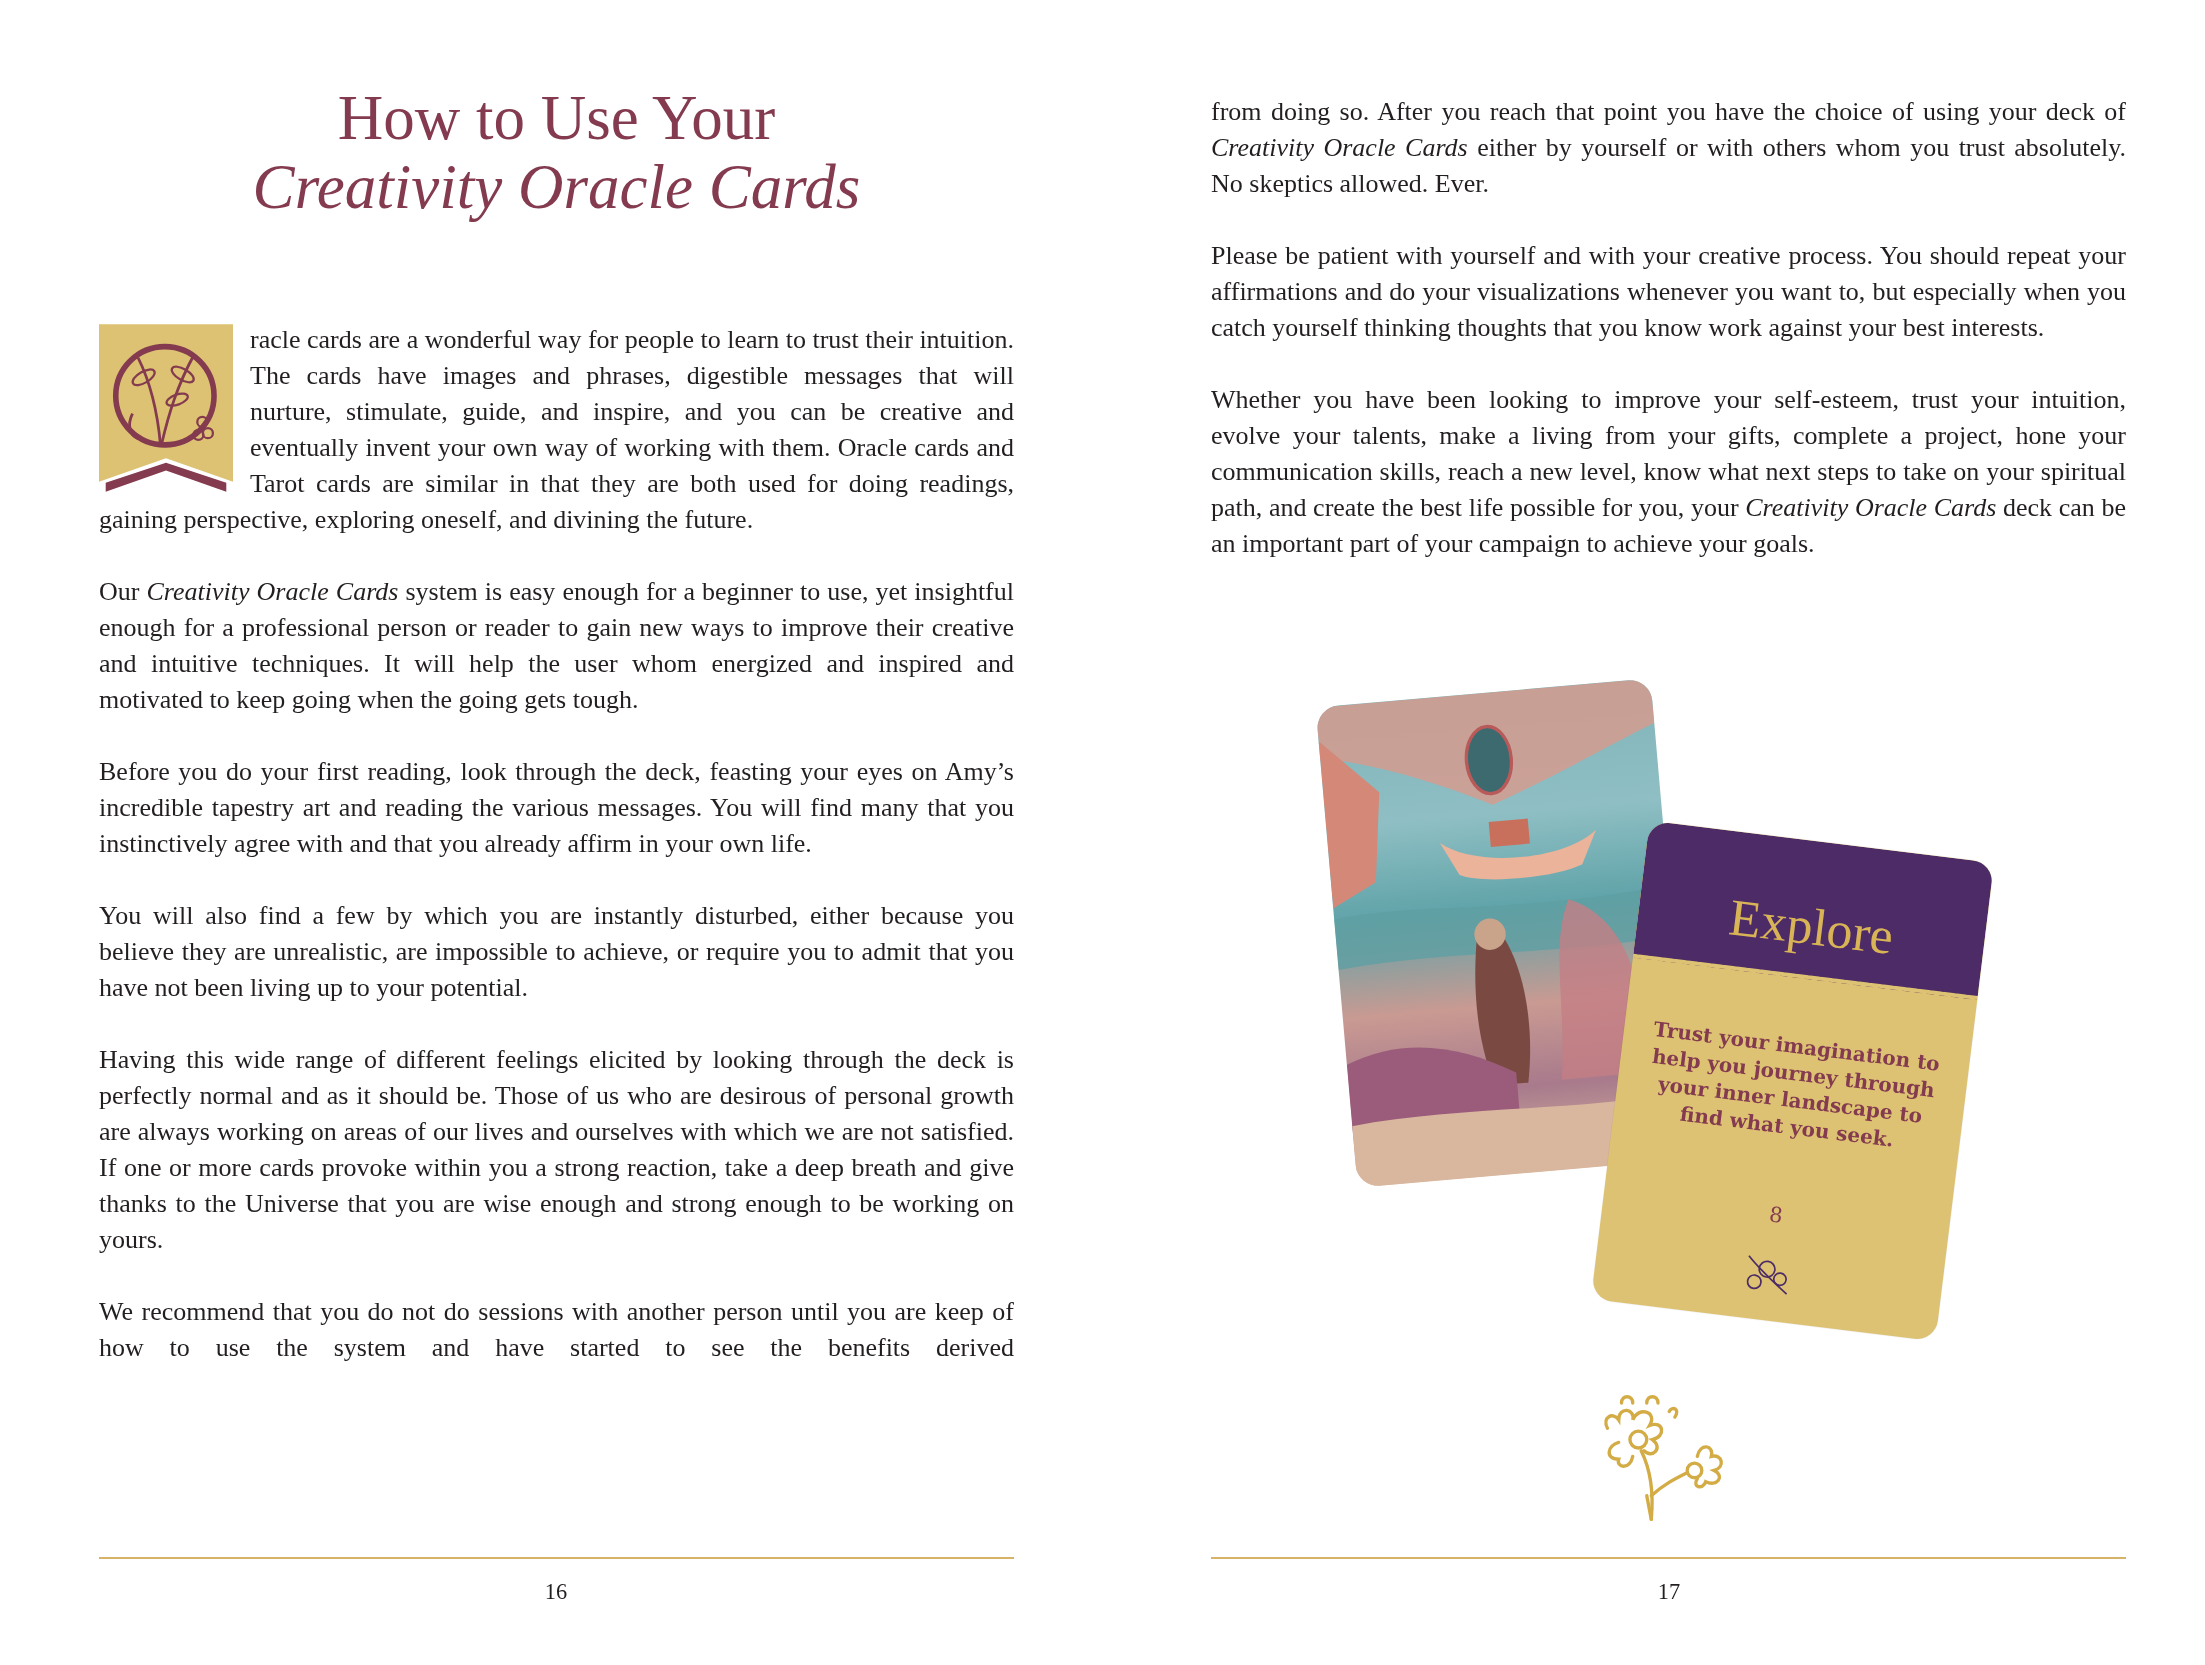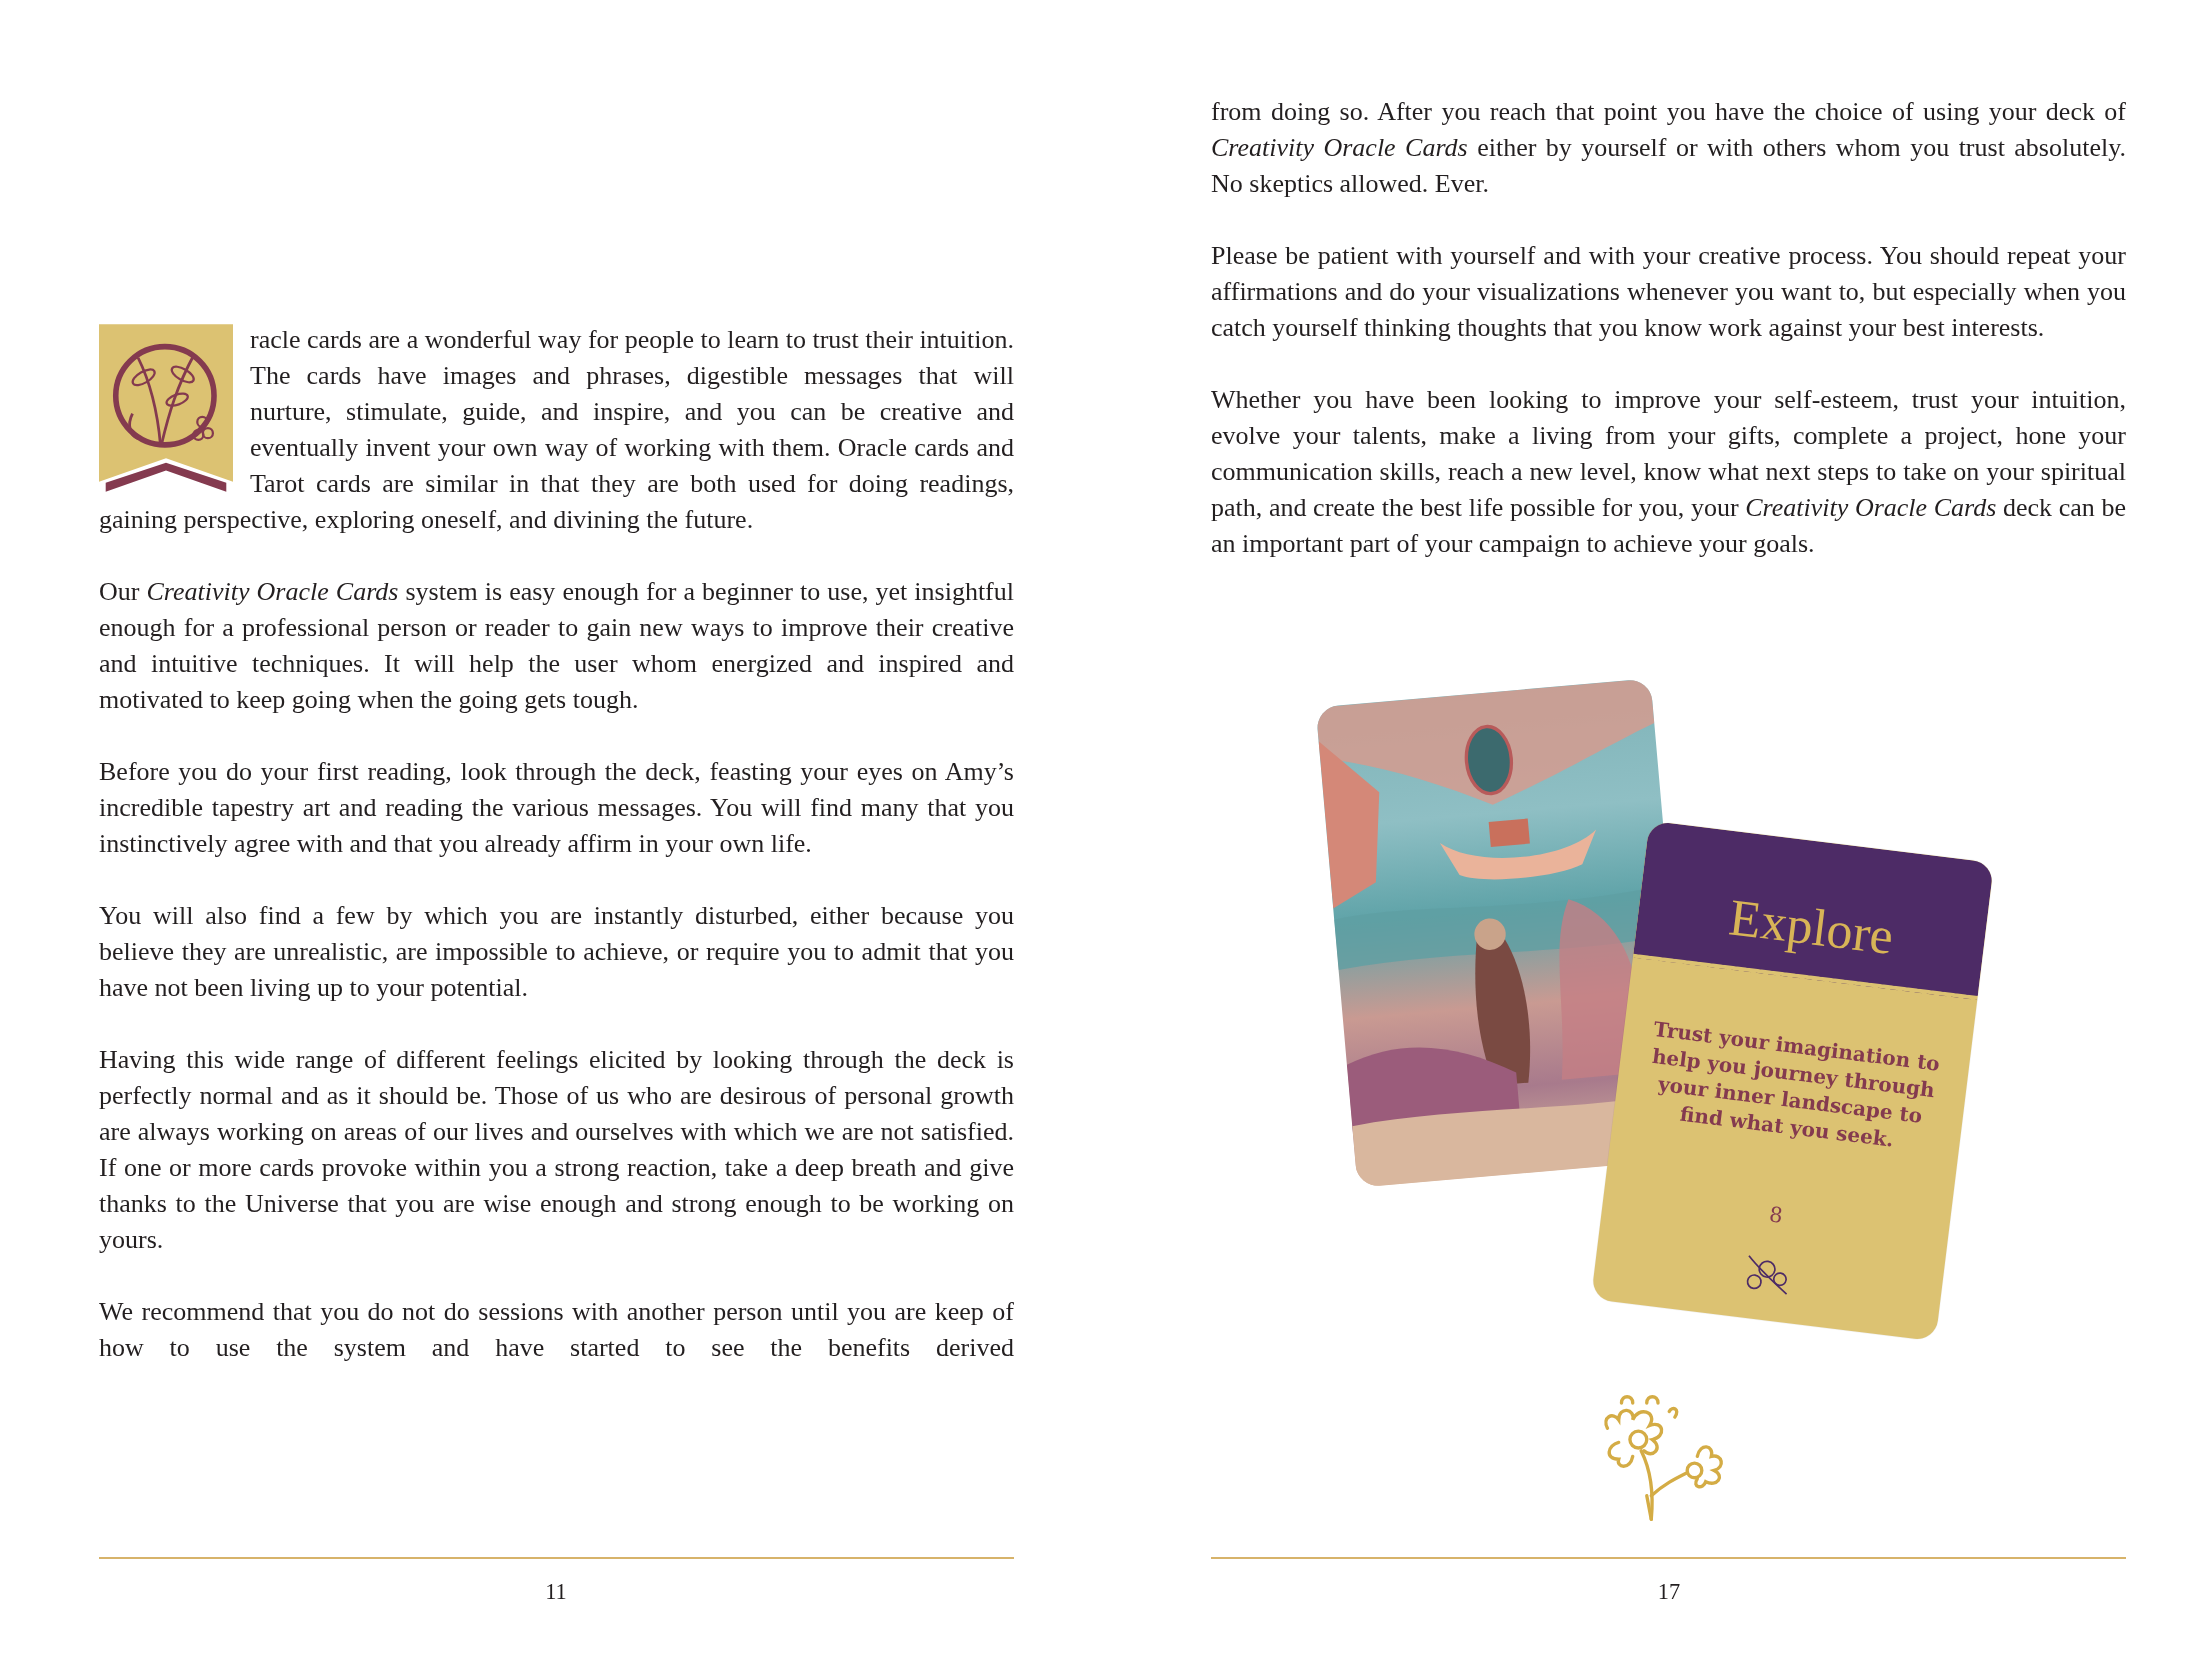--- a/index.html
+++ b/index.html
@@ -37,20 +37,24 @@
   .card-msg .card-num { position:absolute; top:364px; width:100%; text-align:center; color:#843a4f;
                          font-family:"DejaVu Serif", serif; font-size:21px; }
   .card-msg .card-flower { position:absolute; top:414px; left:50%; margin-left:-28px; width:56px; height:45px; }
   .scallop { position:absolute; top:130px; left:0; width:100%; height:7.8px;
              background:radial-gradient(circle at 4.5px 0, #4d2b66 3.4px, transparent 3.9px); background-size:12.3px 7.8px; }
 </style>
 </head>
 <body>
 
 <div class="page left">
+  <h1 class="title" style="margin:0;font-weight:normal;">
+    <span class="l1">How to Use Your</span>
+    <span class="l2">Creativity Oracle Cards</span>
+  </h1>
 
   <div class="body-text left-col">
     <p>
       <span class="dropcap">
         <svg width="134" height="168" viewBox="0 0 240 300">
           <path d="M0 0 H240 V282 L120 240 L0 282 Z" fill="#dcc272"></path>
           <path d="M12 284 L120 248 L228 284 L228 300 L120 262 L12 300 Z" fill="#843a4f"></path>
           <circle cx="118" cy="128" r="88" fill="none" stroke="#843a4f" stroke-width="10"></circle>
           <path d="M110 215 C105 160 95 110 70 60" stroke="#843a4f" stroke-width="5" fill="none"></path>
           <path d="M112 215 C125 160 140 110 170 55" stroke="#843a4f" stroke-width="5" fill="none"></path>
@@ -65,21 +69,21 @@
       </span><span>racle cards are a wonderful way for people to learn to trust their intuition. The cards have images and phrases, digestible messages that will nurture, stimulate, guide, and inspire, and you can be creative and eventually invent your own way of working with them. Oracle cards and Tarot cards are similar in that they are both used for doing readings, gaining perspective, exploring oneself, and divining the future.</span>
     </p>
     <p><span>Our </span><em>Creativity Oracle Cards</em><span> system is easy enough for a beginner to use, yet insightful enough for a professional person or reader to gain new ways to improve their creative and intuitive techniques. It will help the user whom energized and inspired and motivated to keep going when the going gets tough.</span></p>
     <p><span>Before you do your first reading, look through the deck, feasting your eyes on Amy’s incredible tapestry art and reading the various messages. You will find many that you instinctively agree with and that you already affirm in your own life.</span></p>
     <p><span>You will also find a few by which you are instantly disturbed, either because you believe they are unrealistic, are impossible to achieve, or require you to admit that you have not been living up to your potential.</span></p>
     <p><span>Having this wide range of different feelings elicited by looking through the deck is perfectly normal and as it should be. Those of us who are desirous of personal growth are always working on areas of our lives and ourselves with which we are not satisfied. If one or more cards provoke within you a strong reaction, take a deep breath and give thanks to the Universe that you are wise enough and strong enough to be working on yours.</span></p>
     <p style="text-align-last:justify;"><span>We recommend that you do not do sessions with another person until you are keep of how to use the system and have started to see the benefits derived</span></p>
   </div>
 
   <div class="rule" style="left:99px;width:915px;top:1557px;"></div>
-  <div class="pnum" style="left:500px;top:1579px;">11</div>
+  <div class="pnum" style="left:500px;top:1579px;">16</div>
 </div>
 
 <div class="page right" style="left:0;width:2205px;">
   <div class="body-text right-col">
     <p><span>from doing so. After you reach that point you have the choice of using your deck of </span><em>Creativity Oracle Cards</em><span> either by yourself or with others whom you trust absolutely. No skeptics allowed. Ever.</span></p>
     <p><span>Please be patient with yourself and with your creative process. You should repeat your affirmations and do your visualizations whenever you want to, but especially when you catch yourself thinking thoughts that you know work against your best interests.</span></p>
     <p><span>Whether you have been looking to improve your self-esteem, trust your intuition, evolve your talents, make a living from your gifts, complete a project, hone your communication skills, reach a new level, know what next steps to take on your spiritual path, and create the best life possible for you, your </span><em>Creativity Oracle Cards</em><span> deck can be an important part of your campaign to achieve your goals.</span></p>
   </div>
 
   <div class="cards">

